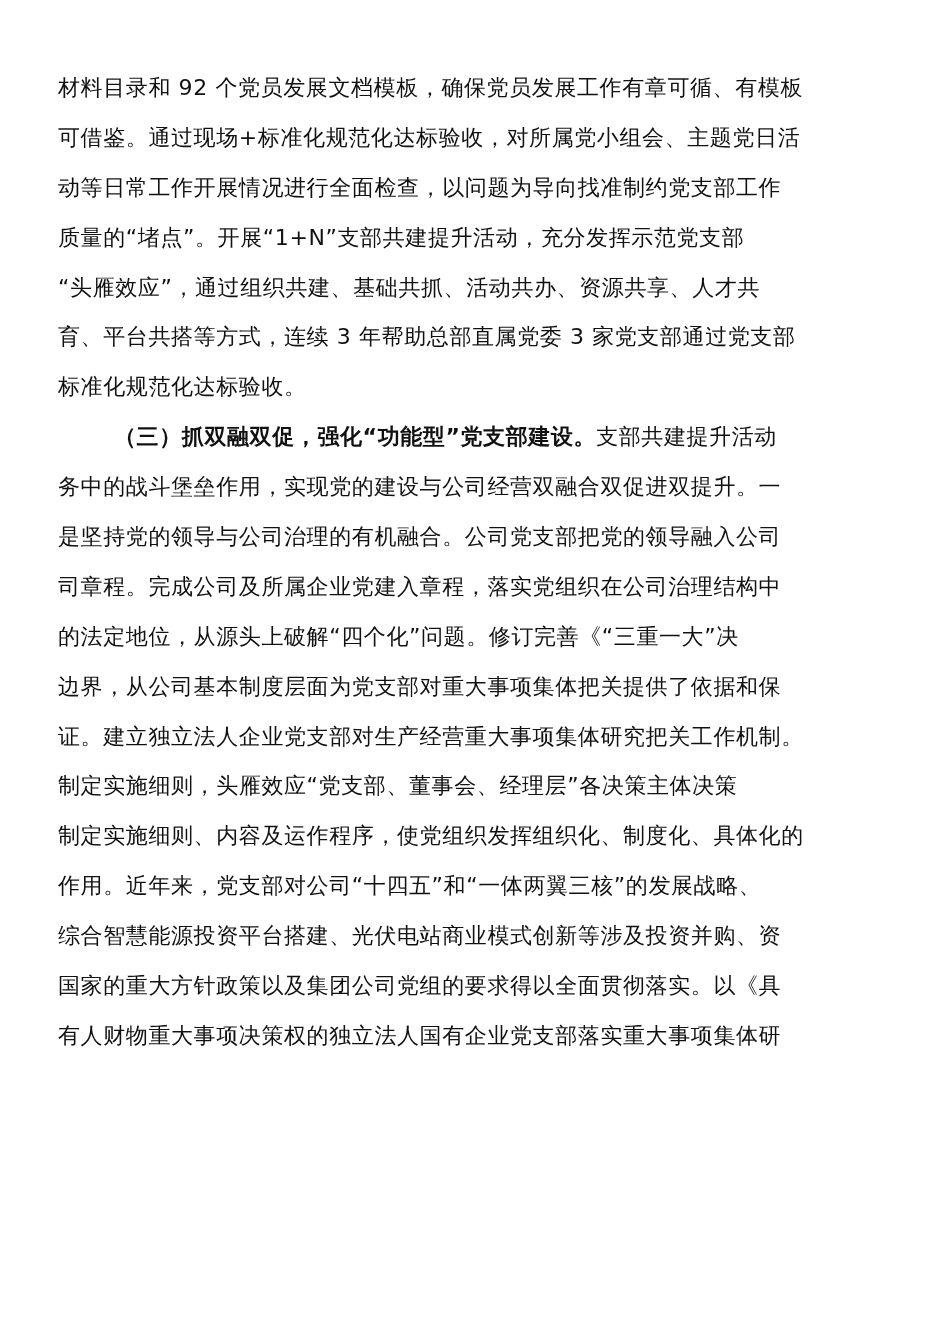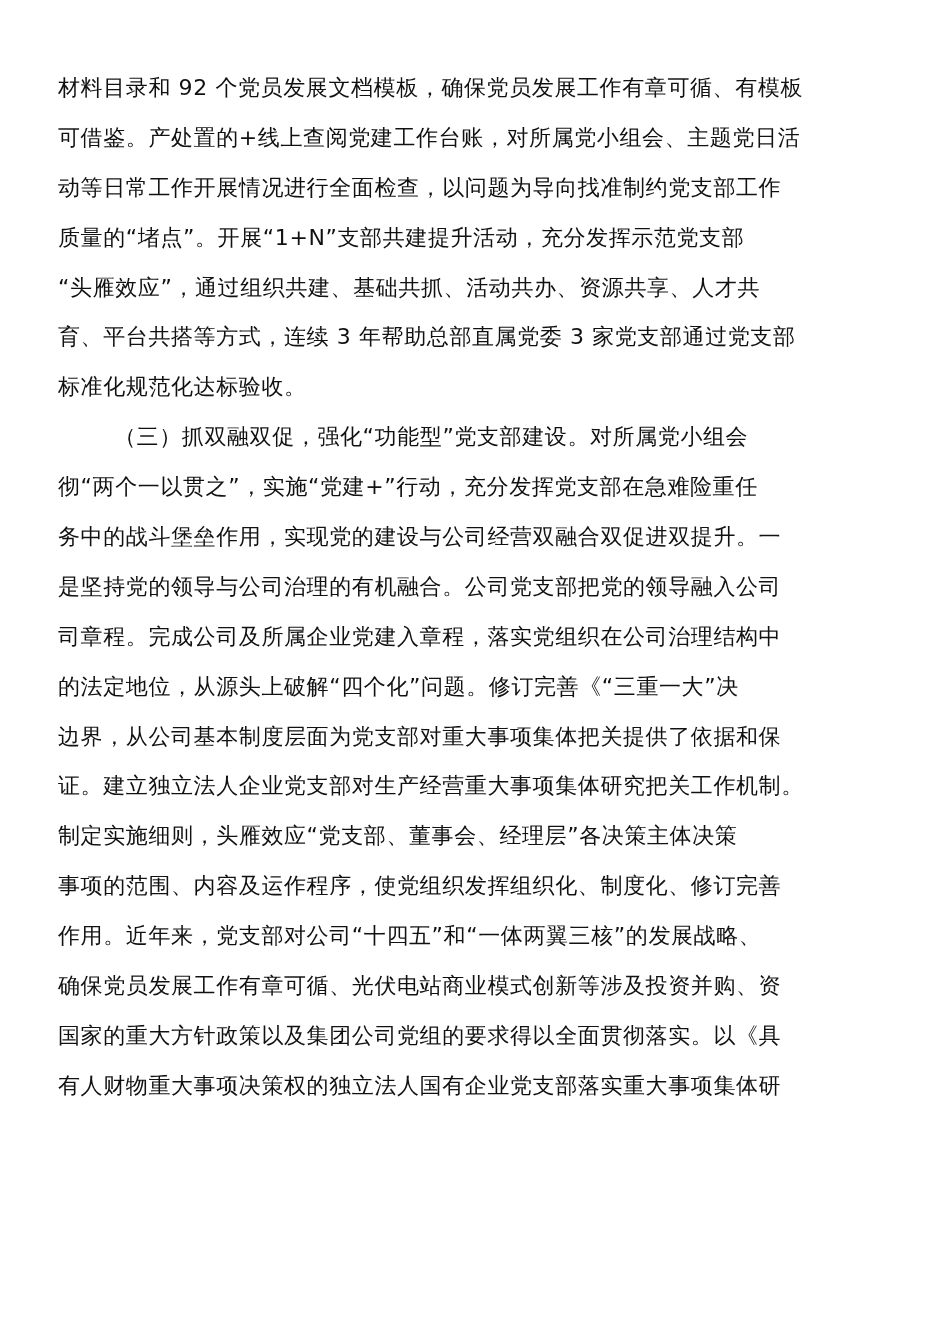--- a/index.html
+++ b/index.html
@@ -4,47 +4,46 @@
 <style>
   html, body { margin: 0; padding: 0; background: #ffffff; }
   body { width: 950px; height: 1344px; overflow: hidden; position: relative; }
   .page {
     position: absolute; left: 58px; top: 63px; width: 830px;
     font-family: "DejaVu Sans", "Liberation Sans", sans-serif;
     font-size: 22px; line-height: 49.9px; color: #111111;
   }
   .line { white-space: nowrap; height: 49.9px; letter-spacing: 0.6px; }
   .indent { padding-left: 56px; }
-  .bold { font-weight: normal; }
+  .bold { font-weight: bold; }
 </style>
 </head>
 <body>
 
 <div class="page">
   <div>
     <div class="line">材料目录和 92 个党员发展文档模板，确保党员发展工作有章可循、有模板</div>
-    <div class="line">可借鉴。产处置的+线上查阅党建工作台账，对所属党小组会、主题党日活</div>
+    <div class="line">可借鉴。通过现场+标准化规范化达标验收，对所属党小组会、主题党日活</div>
     <div class="line">动等日常工作开展情况进行全面检查，以问题为导向找准制约党支部工作</div>
     <div class="line">质量的“堵点”。开展“1+N”支部共建提升活动，充分发挥示范党支部</div>
     <div class="line">“头雁效应”，通过组织共建、基础共抓、活动共办、资源共享、人才共</div>
     <div class="line">育、平台共搭等方式，连续 3 年帮助总部直属党委 3 家党支部通过党支部</div>
     <div class="line">标准化规范化达标验收。</div>
   </div>
 
   <div>
     <div class="line indent">
-      <span class="bold">（三）抓双融双促，强化“功能型”党支部建设。</span><span>对所属党小组会</span>
+      <span class="bold">（三）抓双融双促，强化“功能型”党支部建设。</span><span>支部共建提升活动</span>
     </div>
-    <div class="line">彻“两个一以贯之”，实施“党建+”行动，充分发挥党支部在急难险重任</div>
     <div class="line">务中的战斗堡垒作用，实现党的建设与公司经营双融合双促进双提升。一</div>
     <div class="line">是坚持党的领导与公司治理的有机融合。公司党支部把党的领导融入公司</div>
     <div class="line">司章程。完成公司及所属企业党建入章程，落实党组织在公司治理结构中</div>
     <div class="line">的法定地位，从源头上破解“四个化”问题。修订完善《“三重一大”决</div>
     <div class="line">边界，从公司基本制度层面为党支部对重大事项集体把关提供了依据和保</div>
     <div class="line">证。建立独立法人企业党支部对生产经营重大事项集体研究把关工作机制。</div>
     <div class="line">制定实施细则，头雁效应“党支部、董事会、经理层”各决策主体决策</div>
-    <div class="line">事项的范围、内容及运作程序，使党组织发挥组织化、制度化、修订完善</div>
+    <div class="line">制定实施细则、内容及运作程序，使党组织发挥组织化、制度化、具体化的</div>
     <div class="line">作用。近年来，党支部对公司“十四五”和“一体两翼三核”的发展战略、</div>
-    <div class="line">确保党员发展工作有章可循、光伏电站商业模式创新等涉及投资并购、资</div>
+    <div class="line">综合智慧能源投资平台搭建、光伏电站商业模式创新等涉及投资并购、资</div>
     <div class="line">国家的重大方针政策以及集团公司党组的要求得以全面贯彻落实。以《具</div>
     <div class="line">有人财物重大事项决策权的独立法人国有企业党支部落实重大事项集体研</div>
   </div>
 </div>
 
 </body></html>

